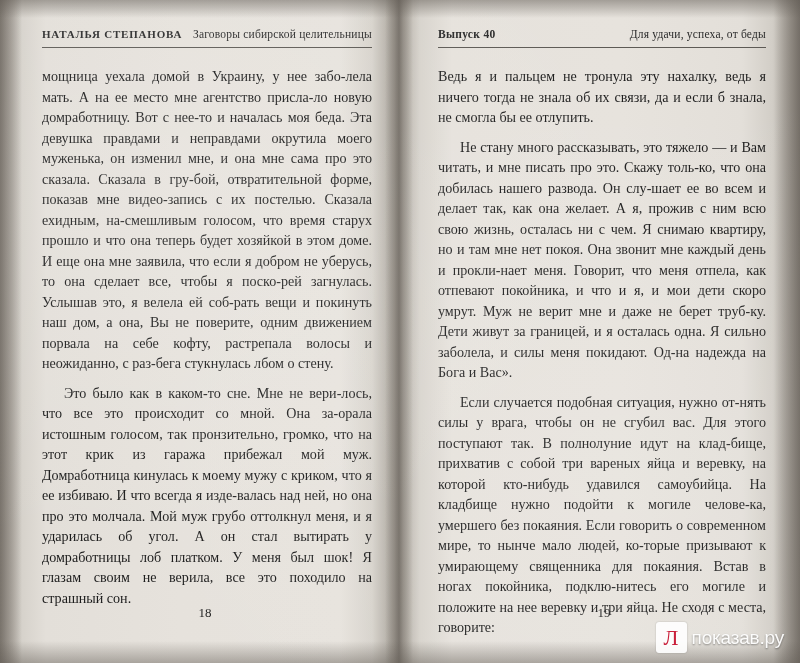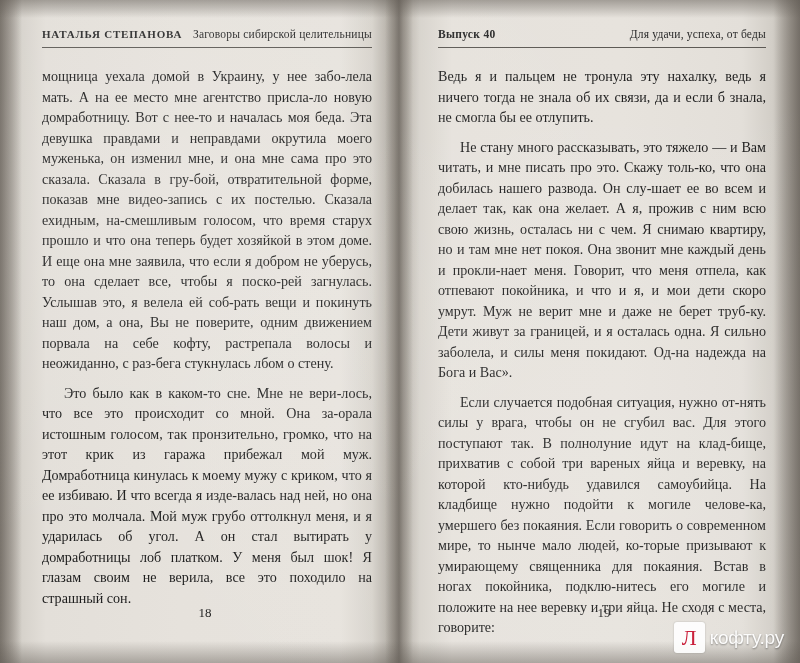--- a/index.html
+++ b/index.html
@@ -225,16 +225,16 @@
 
   <div class="paper-grain"></div>
   <div class="gutter"></div>
   <div class="edge-left"></div>
   <div class="edge-right"></div>
   <div class="edge-top"></div>
   <div class="edge-bottom"></div>
 
   <div class="watermark">
     <span class="wm-badge">Л</span>
-    <span class="wm-text">кофту.ру</span>
+    <span class="wm-text">показав.ру</span>
   </div>
 
 </div>
 
 </body></html>

